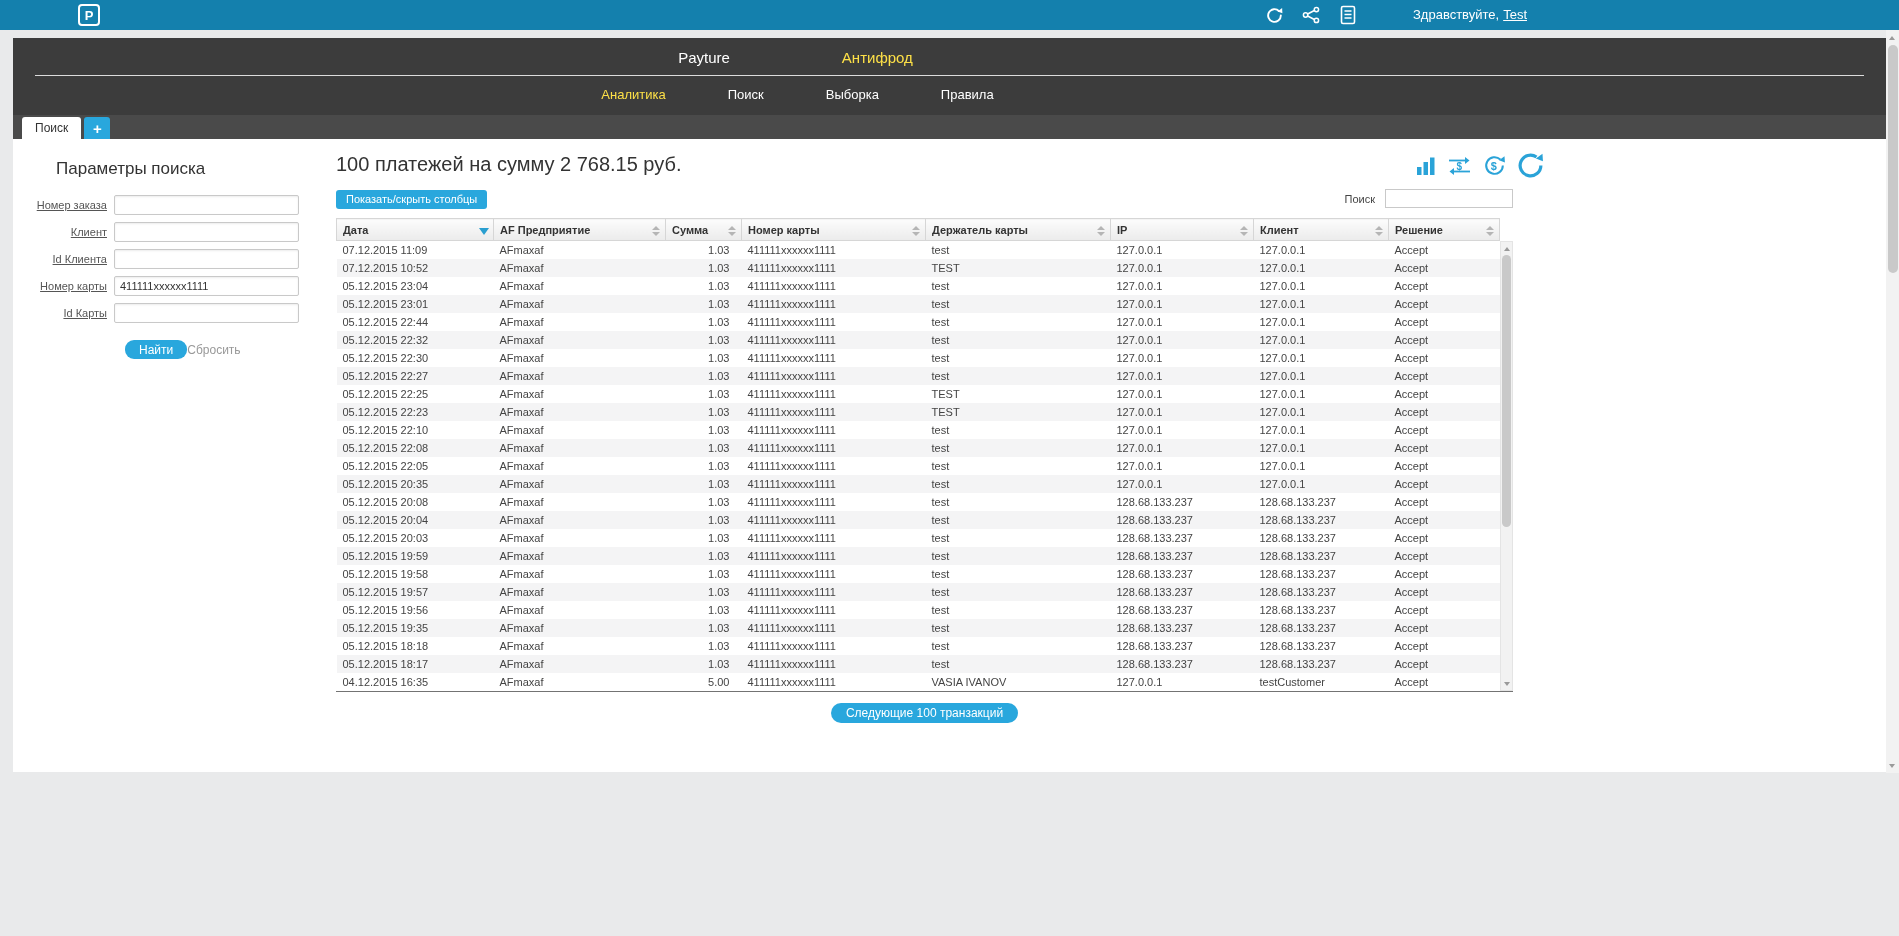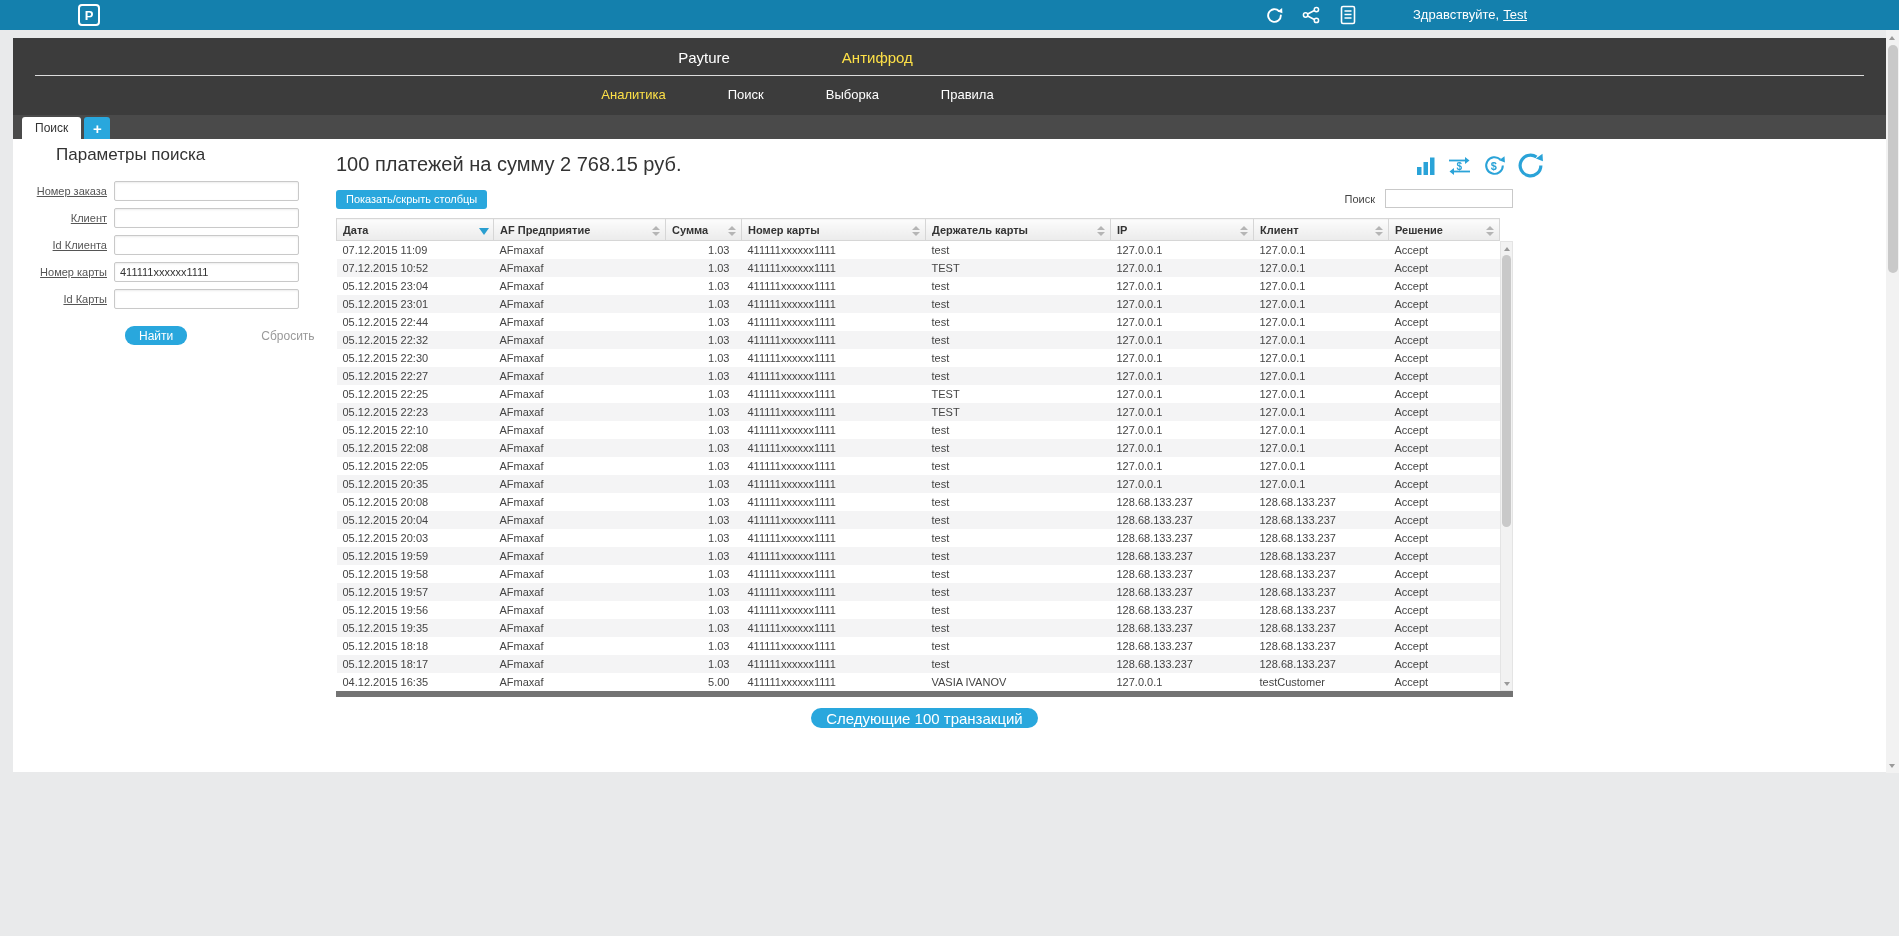--- a/index.html
+++ b/index.html
@@ -28,43 +28,43 @@
   
   .tabstrip{margin:0 13px;background:#4a4a4a;height:24px;display:flex;align-items:flex-end;padding-left:9px;gap:3px;}
   .tab{background:#fff;color:#333;font-size:12px;height:22px;padding:4px 13px 0;border-radius:3px 3px 0 0;cursor:pointer;}
   .tab-add{background:#29a7dd;color:#fff;width:26px;height:22px;border-radius:3px 3px 0 0;display:flex;align-items:center;justify-content:center;
     font-size:15px;font-weight:bold;cursor:pointer;}
 
   
   .content{margin:0 13px;background:#fff;height:633px;display:flex;}
 
   
-  .aside{width:310px;flex:none;}
+  .aside{width:310px;padding-top:14px;flex:none;}
   .panel-title{font-size:17px;font-weight:normal;color:#333;margin:6px 0 16px 43px;}
   .field-row{display:flex;align-items:center;margin-bottom:7px;}
   .field-row label{width:101px;text-align:right;font-size:11px;color:#555;padding-right:7px;white-space:nowrap;text-decoration:underline;}
   .field-row input{width:185px;height:20px;border:1px solid #c9c9c9;border-radius:2px;font-size:11px;padding:0 5px;color:#333;
     box-shadow:inset 0 1px 2px rgba(0,0,0,.08);font-family:inherit;}
-  .form-actions{margin:17px 0 8px 112px;display:flex;align-items:center;gap:74px;}
+  .form-actions{margin:17px 0 8px 112px;display:flex;align-items:center;}
   .btn-find{background:#29a7dd;color:#fff;border:none;border-radius:9px;font-size:12px;height:19px;padding:0 14px;cursor:pointer;font-family:inherit;}
   .link-reset{font-size:12px;color:#999;cursor:pointer;}
 
   
   .main{flex:1;position:relative;padding:14px 0 0 13px;}
   .results-title{font-size:20px;font-weight:normal;color:#333;height:28px;}
   .toolbar-icons{position:absolute;left:1092px;top:12px;display:flex;gap:9px;align-items:center;}
   .toolbar-icon{cursor:pointer;display:flex;align-items:center;justify-content:center;}
 
   .controls{width:1177px;position:relative;height:20px;margin-top:8px;}
   .btn-columns{background:#29a7dd;color:#fff;border:none;border-radius:3px;font-size:11px;height:19px;padding:0 10px;cursor:pointer;font-family:inherit;}
   .filter{position:absolute;right:0;top:0;display:flex;align-items:center;gap:10px;}
   .filter label{font-size:11px;color:#444;}
   .filter input{width:128px;height:19px;border:1px solid #c9c9c9;font-size:11px;padding:0 4px;font-family:inherit;}
 
-  .table-wrap{position:relative;width:1177px;margin-top:9px;border-bottom:6px solid #737373;}
+  .table-wrap{position:relative;width:1177px;margin-top:9px;border-bottom:1px solid #737373;}
   table{border-collapse:collapse;table-layout:fixed;width:1163px;font-size:11px;}
   thead th{background:linear-gradient(#fcfcfc,#ebebeb);border:1px solid #d6d6d6;border-left:none;font-weight:bold;color:#333;
     text-align:left;padding:4px 6px;height:22px;position:relative;cursor:pointer;white-space:nowrap;}
   thead th:first-child{border-left:1px solid #d6d6d6;}
   tbody td{padding:2px 6px;height:18px;line-height:14px;color:#444;white-space:nowrap;overflow:hidden;}
   tbody tr:nth-child(even){background:#f4f4f5;}
   tbody tr{cursor:pointer;}
   td.num{text-align:right;padding-right:12px;}
 
   .sort-both{position:absolute;right:5px;top:7px;width:8px;}
@@ -79,21 +79,21 @@
   .scrollbar-inner{position:absolute;right:0;top:23px;bottom:0;width:13px;background:#f2f2f2;border:1px solid #e4e4e4;cursor:pointer;}
   .sb-arrow{position:absolute;left:0;width:11px;height:11px;display:flex;align-items:center;justify-content:center;}
   .sb-arrow.up{top:1px;}
   .sb-arrow.down{bottom:1px;}
   .sb-arrow::after{content:"";width:0;height:0;border-left:3.5px solid transparent;border-right:3.5px solid transparent;}
   .sb-arrow.up::after{border-bottom:4.5px solid #9a9a9a;}
   .sb-arrow.down::after{border-top:4.5px solid #9a9a9a;}
   .sb-thumb{position:absolute;left:1px;top:13px;width:9px;height:272px;background:#c9c9c9;border-radius:5px;cursor:pointer;}
 
   .table-footer{width:1177px;text-align:center;margin-top:11px;}
-  .btn-next{background:#29a7dd;color:#fff;border:none;border-radius:10px;font-size:15px;height:20px;padding:0 15px;cursor:pointer;font-family:inherit;}
+  .btn-next{background:#29a7dd;color:#fff;border:none;border-radius:10px;font-size:12px;height:20px;padding:0 15px;cursor:pointer;font-family:inherit;}
 
   
   .page-scrollbar{position:absolute;right:0;top:30px;width:13px;height:743px;background:#f2f2f2;cursor:pointer;}
   .page-scrollbar .sb-arrow.up{top:2px;}
   .page-scrollbar .sb-arrow.down{bottom:2px;}
   .page-scrollbar .sb-thumb{top:15px;height:228px;width:10px;left:1.5px;}
 </style>
 </head>
 <body>
 

